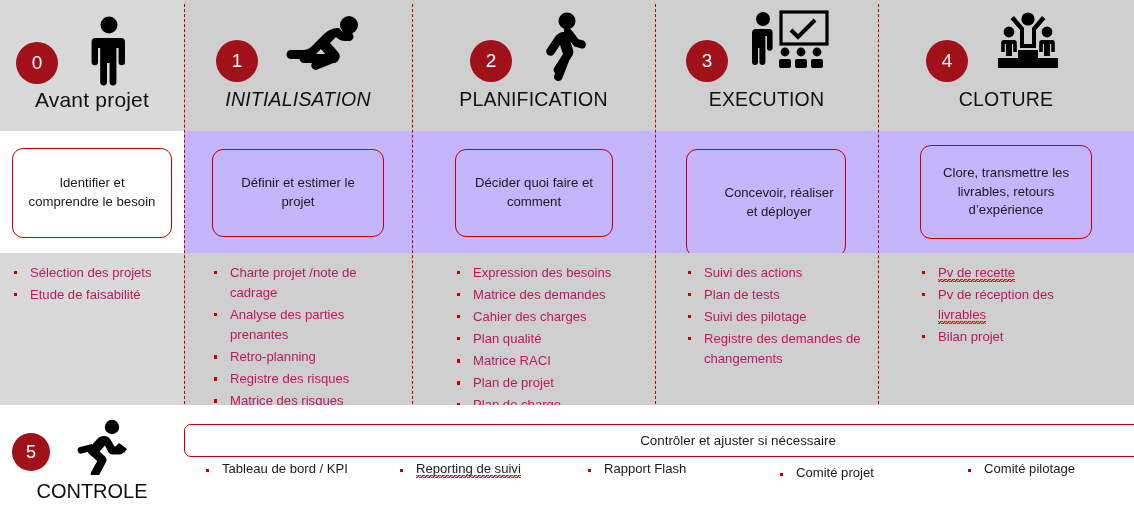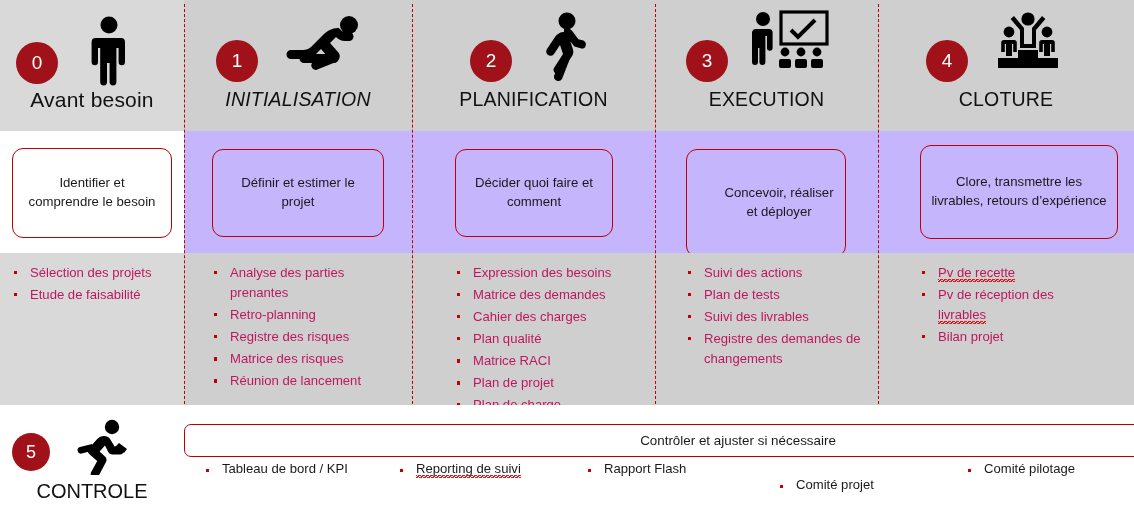--- a/index.html
+++ b/index.html
@@ -97,21 +97,21 @@
 
     <div class="col c0">
       <div class="head-inner">
         <div class="badge" style="left:16px;top:42px;">0</div>
         <div class="phase-icon" style="left:88px;top:16px;">
           <svg width="42" height="70" viewBox="0 0 42 70" fill="#000">
             <circle cx="21" cy="9" r="8.5"></circle>
             <path d="M9 22h24a4 4 0 0 1 4 4v20a3.2 3.2 0 0 1-6.4 0V32h-2.2v34a3.4 3.4 0 0 1-6.8 0V47h-2.6v19a3.4 3.4 0 0 1-6.8 0V32H10v14a3.2 3.2 0 0 1-6.4 0V26a4 4 0 0 1 4-4z"></path>
           </svg>
         </div>
-        <div class="phase-title mixed" style="top:88px;">Avant besoin</div>
+        <div class="phase-title mixed" style="top:88px;">Avant projet</div>
       </div>
     </div>
 
     <div class="col c1">
       <div class="head-inner">
         <div class="badge" style="left:32px;top:40px;">1</div>
         <div class="phase-icon" style="left:102px;top:14px;">
           <svg width="74" height="56" viewBox="0 0 74 56" fill="#000">
             <circle cx="63" cy="11" r="9"></circle>
             <path d="M52 14c-6 0-11 3-15 7l-12 12c-2 2-5 3-8 3H5a4.5 4.5 0 0 0 0 9h14c4 0 8-2 11-5l5-5 6 7-14 6a4.5 4.5 0 0 0 3 8l20-8c4-2 5-7 2-10l-8-9 6-6c2 2 5 4 9 4h4a4.5 4.5 0 0 0 0-9h-4c-2 0-4-1-5-3-2-2-4-1-2-1z"></path>
@@ -182,53 +182,54 @@
     <div class="col0bg"></div>
 
     <div class="desc-box" style="left:12px;top:17px;width:160px;height:90px;">Identifier et comprendre le besoin</div>
 
     <div class="desc-box" style="left:212px;top:18px;width:172px;height:88px;">Définir et estimer le projet</div>
 
     <div class="desc-box" style="left:455px;top:18px;width:158px;height:88px;">Décider quoi faire et comment</div>
 
     <div class="desc-box" style="left:686px;top:18px;width:160px;height:108px;padding-left:36px;">Concevoir, réaliser et déployer</div>
 
-    <div class="desc-box" style="left:920px;top:14px;width:198px;height:94px;">Clore, transmettre les livrables, retours d’expérience</div>
+    <div class="desc-box" style="left:920px;top:14px;width:172px;height:94px;">Clore, transmettre les livrables, retours d’expérience</div>
   </div>
 
   <div class="band" id="bullet-band">
     <div class="col0bg"></div>
 
     <ul class="blist" style="left:12px;top:10px;width:168px;">
       <li>Sélection des projets</li>
       <li>Etude de faisabilité</li>
     </ul>
 
     <ul class="blist" style="left:212px;top:10px;width:180px;">
+      <li>Charte projet /note de cadrage</li>
       <li>Analyse des parties prenantes</li>
       <li>Retro-planning</li>
       <li>Registre des risques</li>
       <li>Matrice des risques</li>
       <li>Réunion de lancement</li>
     </ul>
 
     <ul class="blist" style="left:455px;top:10px;width:190px;">
       <li>Expression des besoins</li>
       <li>Matrice des demandes</li>
       <li>Cahier des charges</li>
       <li>Plan qualité</li>
       <li>Matrice RACI</li>
       <li>Plan de projet</li>
       <li>Plan de charge</li>
     </ul>
 
     <ul class="blist" style="left:686px;top:10px;width:180px;">
       <li>Suivi des actions</li>
       <li>Plan de tests</li>
-      <li>Suivi des livrables</li>
+      <li>Suivi des pilotage</li>
       <li>Registre des demandes de changements</li>
     </ul>
 
     <ul class="blist" style="left:920px;top:10px;width:178px;">
       <li><span class="sp">Pv de recette</span></li>
       <li><span class="sp">Pv de réception des livrables</span></li>
       <li>Bilan projet</li>
     </ul>
   </div>
 
@@ -245,21 +246,21 @@
       </div>
       <div id="ctrl-title">CONTROLE</div>
     </div>
 
     <div id="ctrl-bar">Contrôler et ajuster si nécessaire</div>
 
     <div id="ctrl-items">
       <div class="ctrl-item" style="left:22px;top:0;">Tableau de bord / KPI</div>
       <div class="ctrl-item" style="left:216px;top:0;"><span class="sp">Reporting de suivi</span></div>
       <div class="ctrl-item" style="left:404px;top:0;">Rapport Flash</div>
-      <div class="ctrl-item" style="left:596px;top:16px;">Comité projet</div>
+      <div class="ctrl-item" style="left:596px;top:4px;">Comité projet</div>
       <div class="ctrl-item" style="left:784px;top:0;">Comité pilotage</div>
     </div>
   </div>
 
   <div class="divider" style="left:184px;"></div>
   <div class="divider" style="left:412px;"></div>
   <div class="divider" style="left:655px;"></div>
   <div class="divider" style="left:878px;"></div>
 
 </div>

